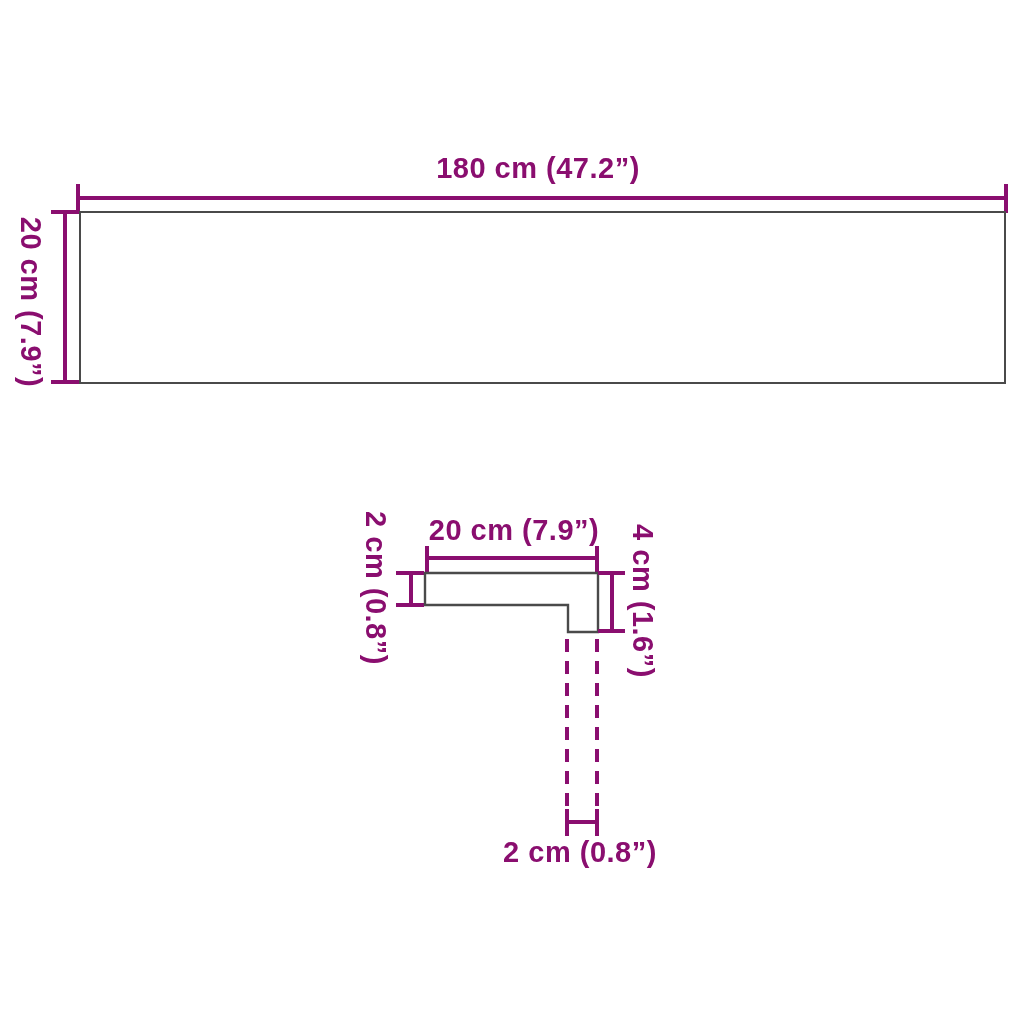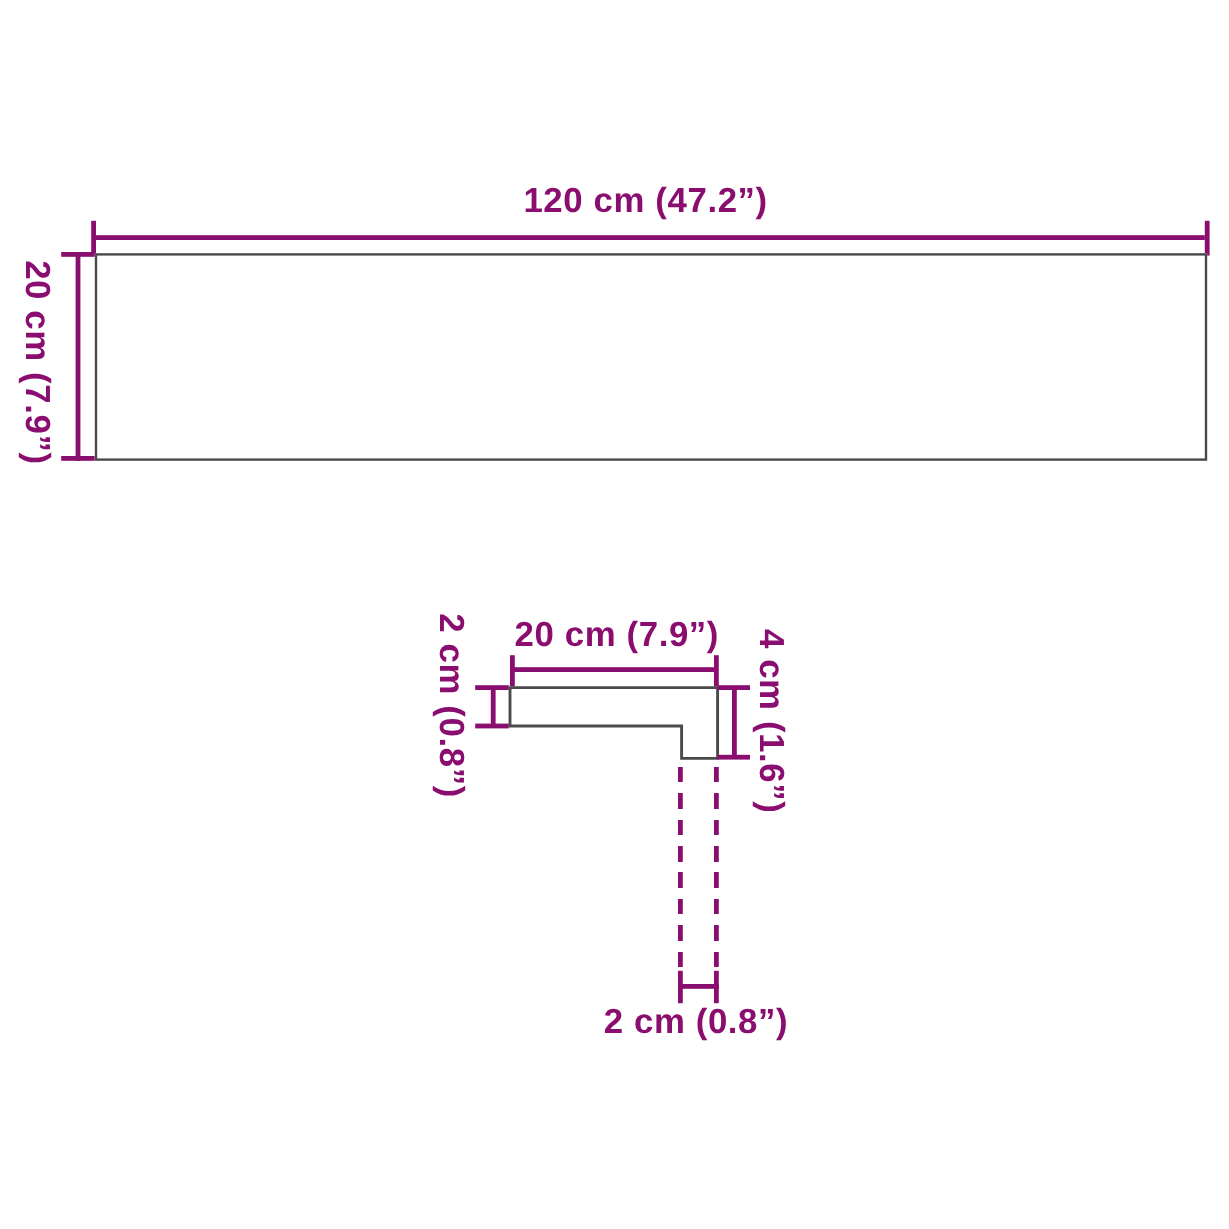--- a/index.html
+++ b/index.html
@@ -58,21 +58,21 @@
     );
   }
 </style>
 </head>
 <body>
 
 <div class="canvas">
 
   <div>
 
-    <div class="label hlabel" style="left:538px; top:168px;">120 cm (47.2”)</div>
+    <div class="label hlabel" style="left:538px; top:168px;">180 cm (47.2”)</div>
 
     <div class="dim" style="left:80px; top:196px; width:924px; height:4px;"></div>
     <div class="dim" style="left:76px; top:184px; width:4px; height:29px;"></div>
     <div class="dim" style="left:1004px; top:184px; width:4px; height:29px;"></div>
 
     <div class="label vlabel" style="left:30px; top:302px;">20 cm (7.9”)</div>
 
     <div class="dim" style="left:63px; top:212px; width:4px; height:172px;"></div>
     <div class="dim" style="left:51px; top:210px; width:28px; height:4px;"></div>
     <div class="dim" style="left:51px; top:380px; width:28px; height:4px;"></div>

